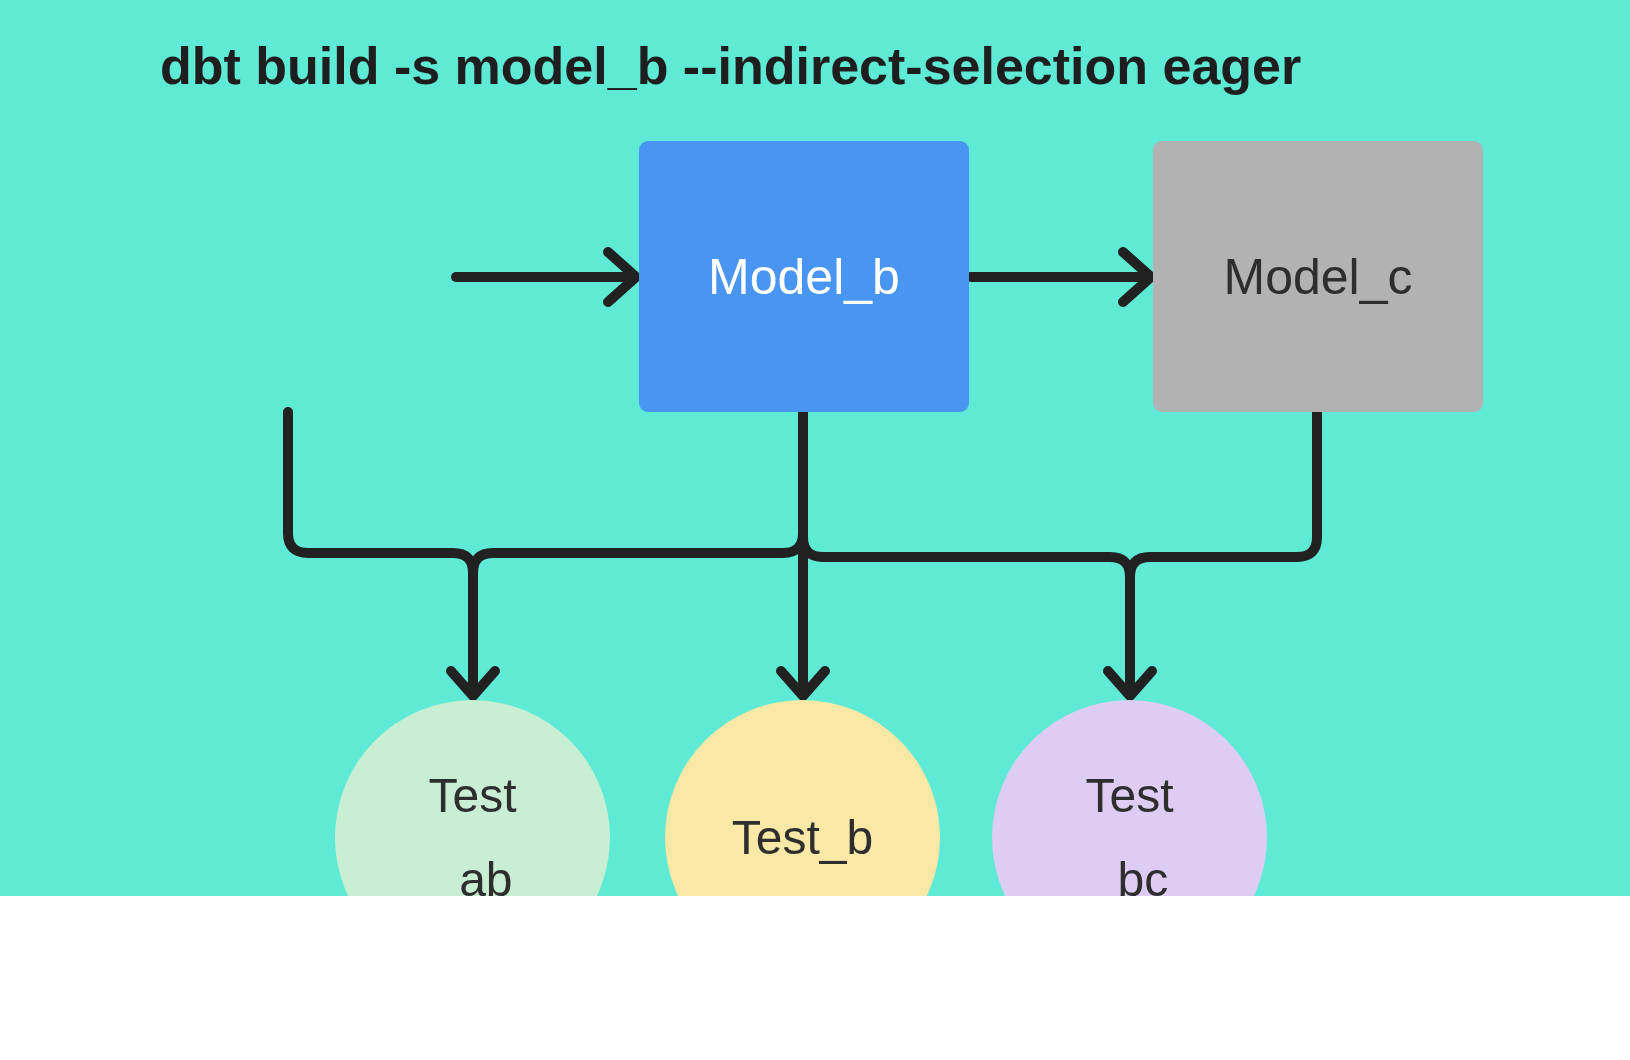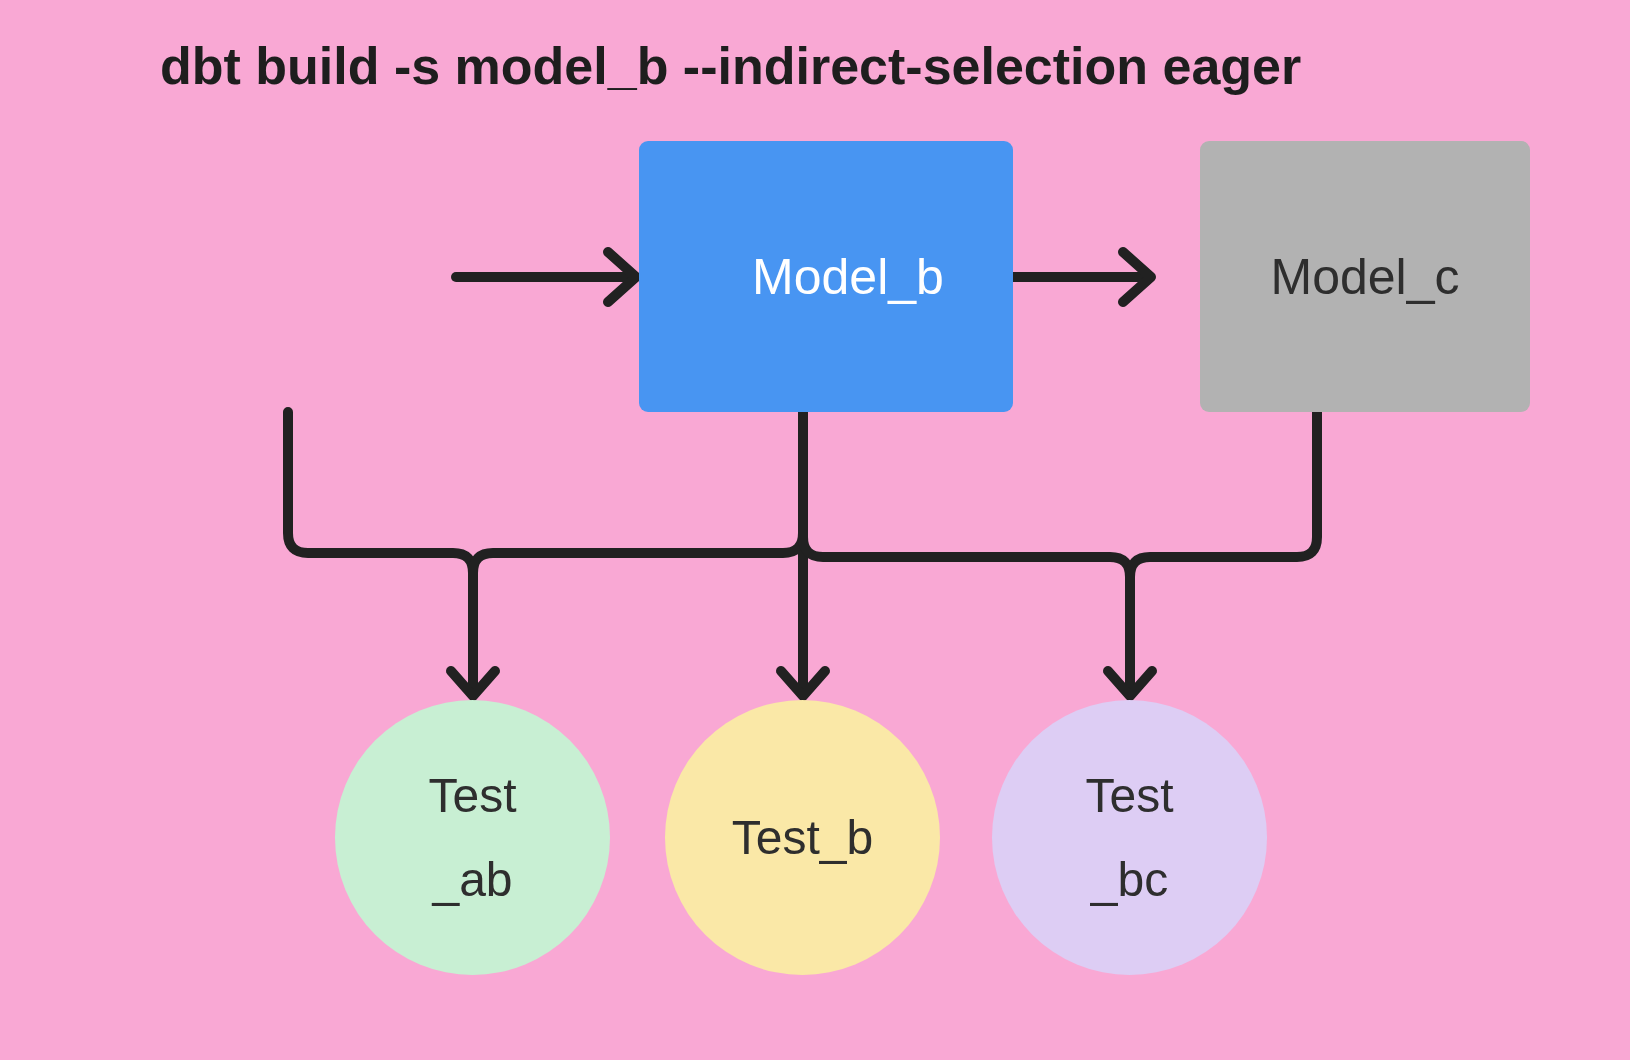--- a/index.html
+++ b/index.html
@@ -1,20 +1,20 @@
 <!DOCTYPE html>
 <html><head>
 <meta charset="utf-8">
 <style>
   html, body { margin: 0; padding: 0; background: #ffffff; }
   .canvas {
     position: relative;
     width: 1630px;
-    height: 1060px;
-    background: #f9a8d4;
+    height: 896px;
+    background: #5eead4;
     overflow: hidden;
     font-family: "Liberation Sans", sans-serif;
   }
   .title {
     position: absolute;
     left: 160px;
     top: 36px;
     font-size: 52px;
     font-weight: 600;
     color: #1e1e1e;
@@ -35,22 +35,22 @@
     height: 271px;
     border-radius: 9px;
     display: flex;
     align-items: center;
     justify-content: center;
     font-size: 50px;
     color: #2e2e2e;
     white-space: nowrap;
   }
   .model.a { left: 123px;  background: #B2B2B2; }
-  .model.b { left: 639px;  background: #4895F2; color: #ffffff; padding-left: 44px; }
-  .model.c { left: 1200px; background: #B2B2B2; }
+  .model.b { left: 639px;  background: #4895F2; color: #ffffff; }
+  .model.c { left: 1153px; background: #B2B2B2; }
   .test {
     position: absolute;
     top: 700px;
     width: 275px;
     height: 275px;
     border-radius: 50%;
     display: flex;
     flex-direction: column;
     align-items: center;
     justify-content: center;

